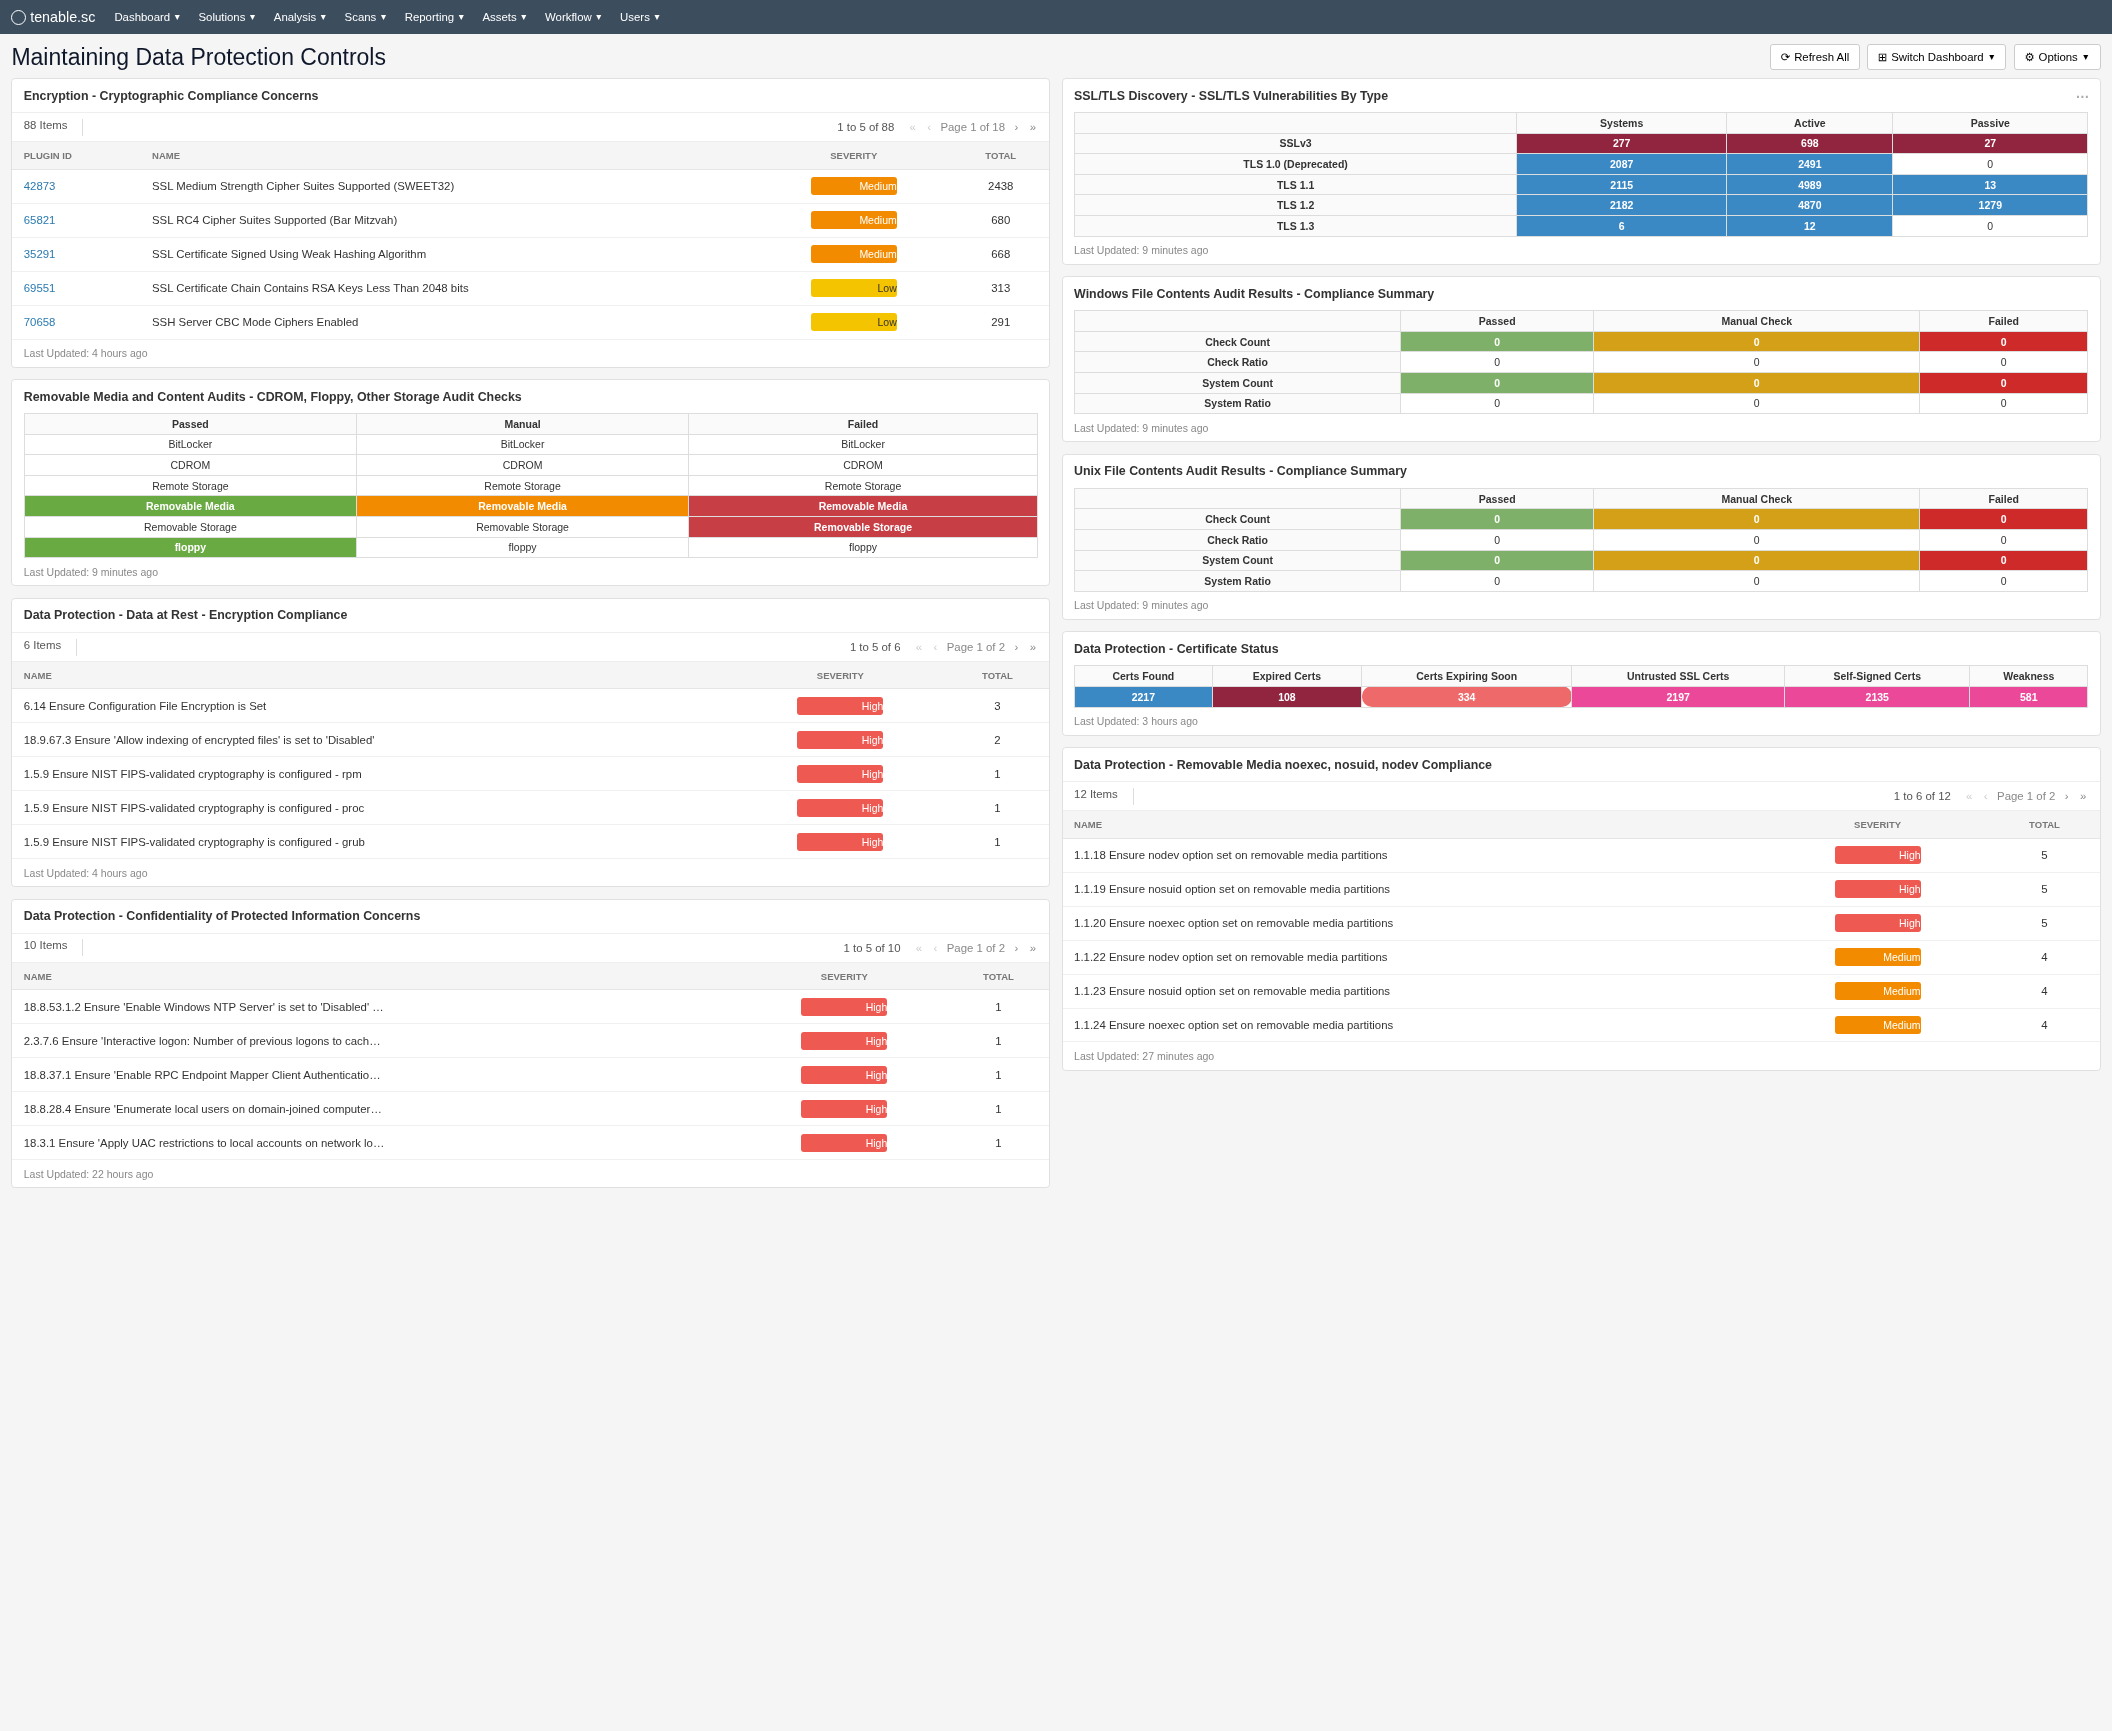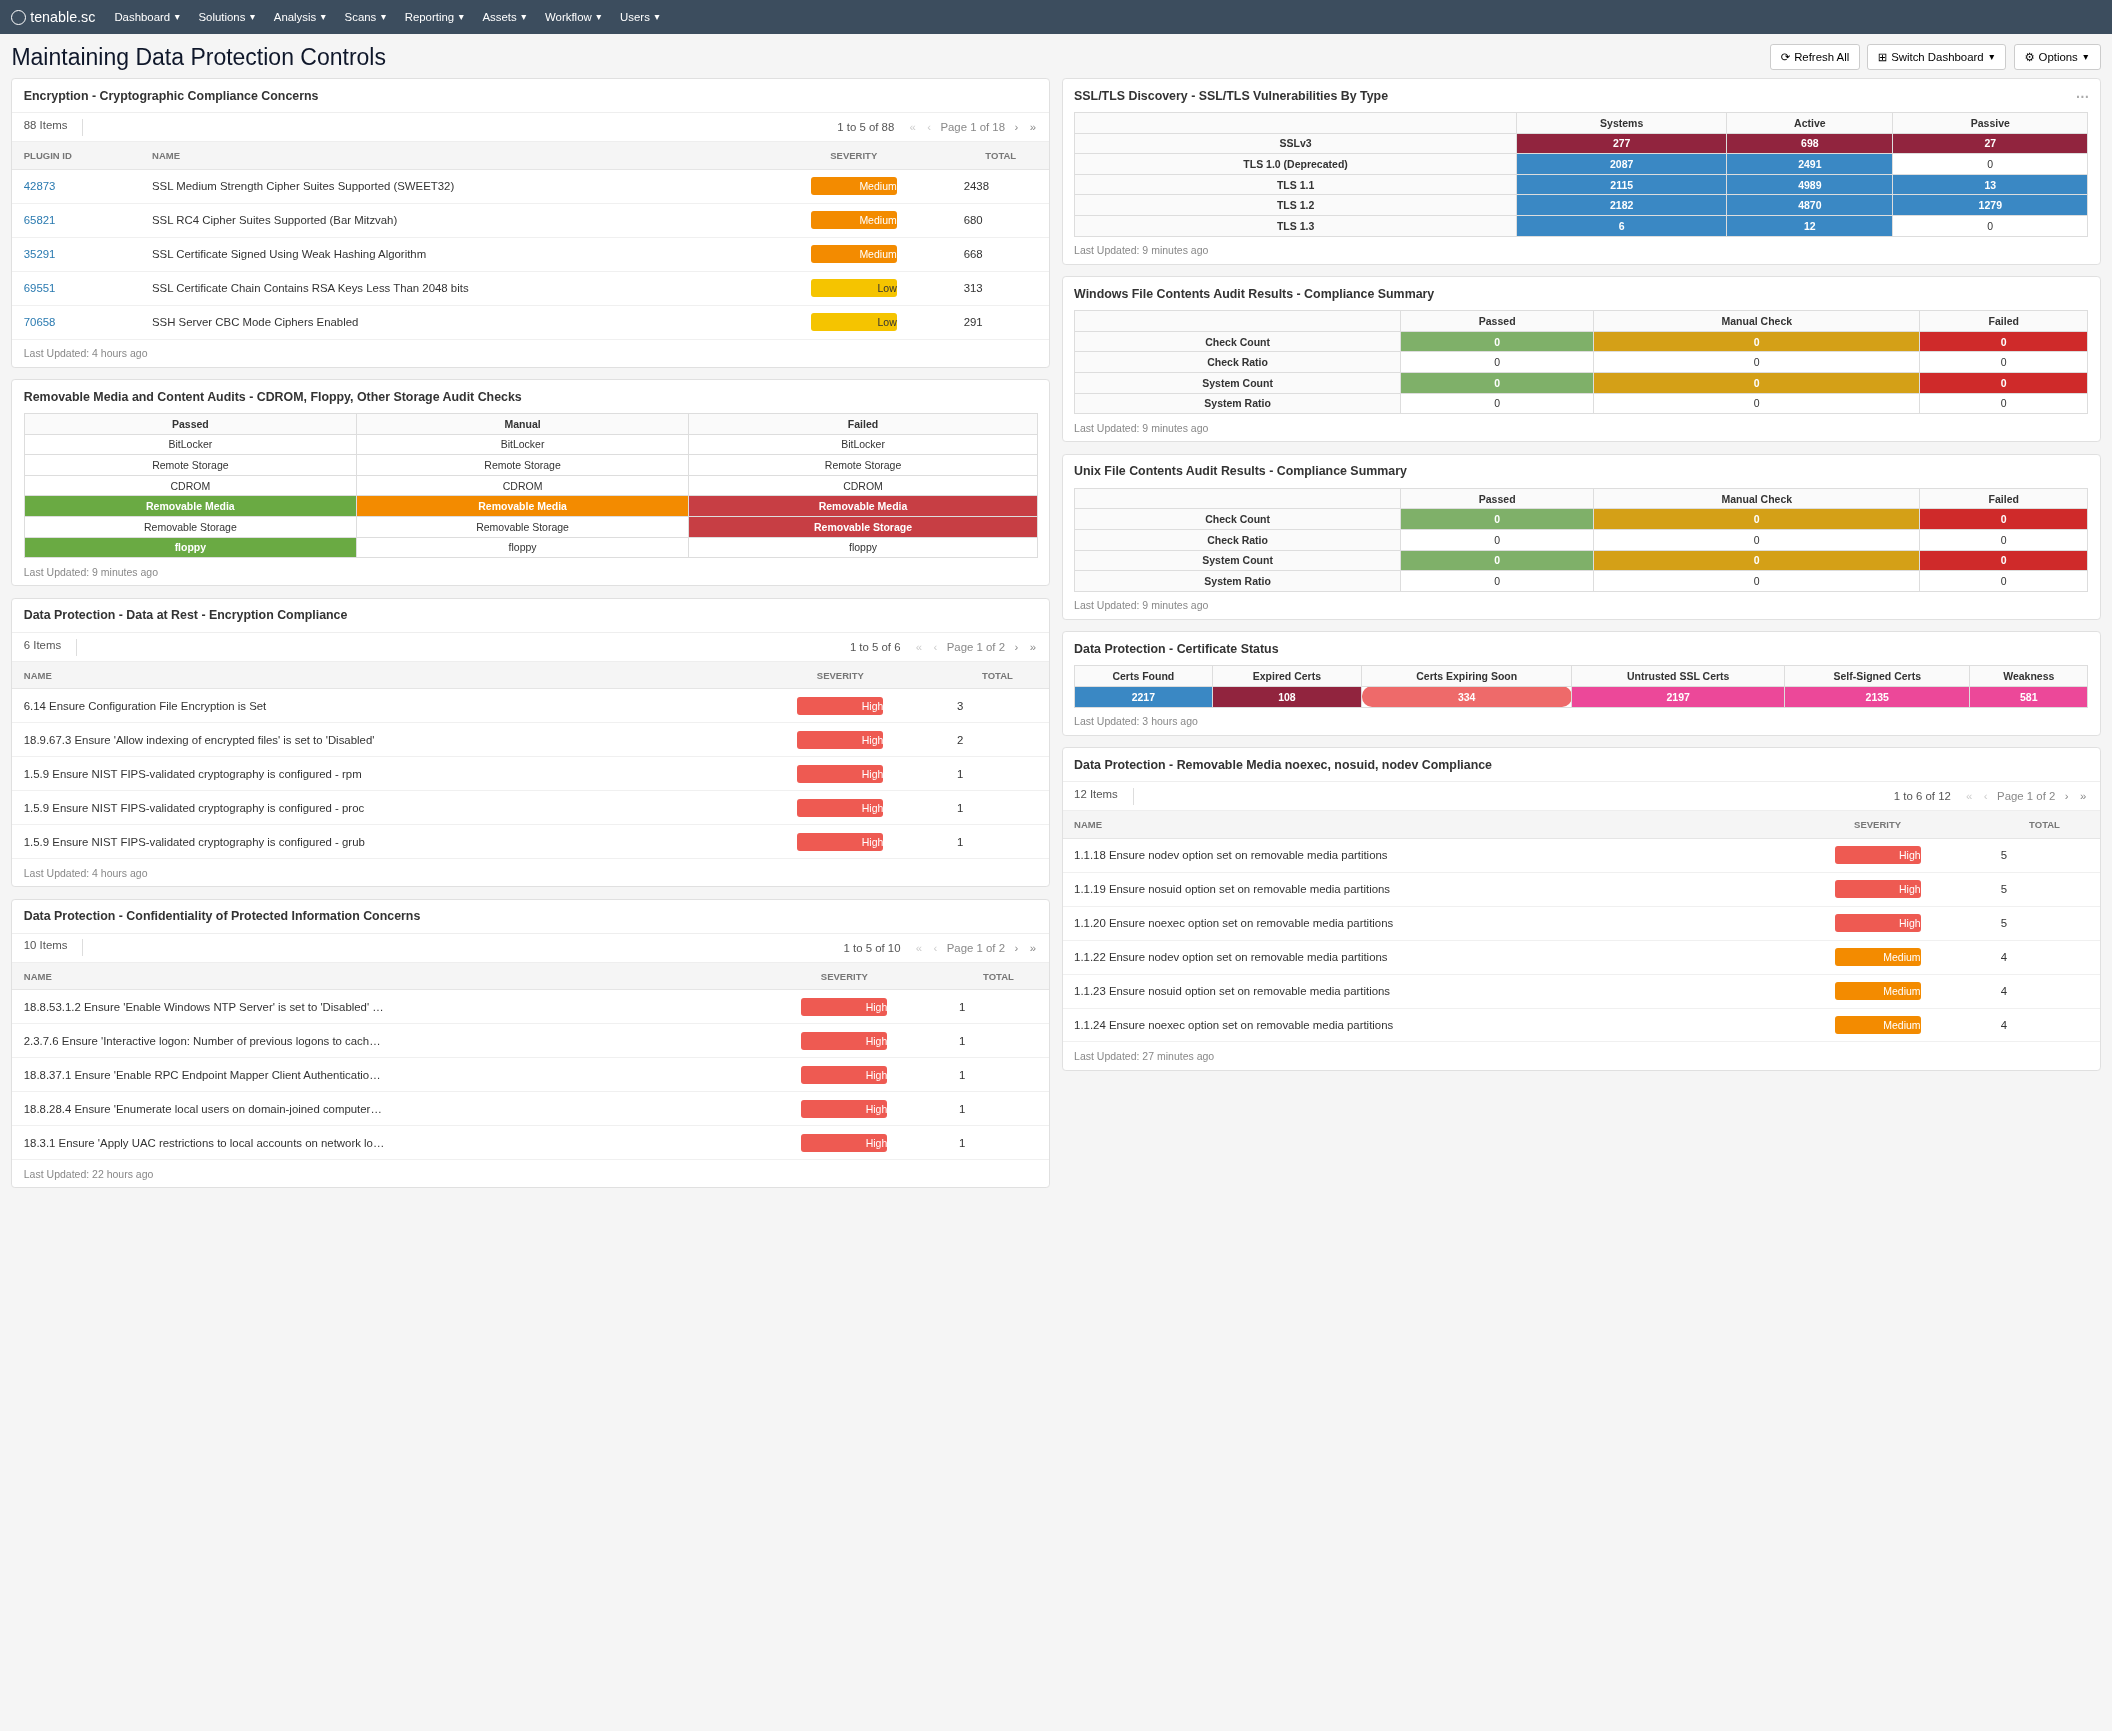--- a/index.html
+++ b/index.html
@@ -42,21 +42,21 @@
 .cell-maroon { background: #91243e; color: #fff; font-weight: 600; }
 .cell-blue { background: #3a88c4; color: #fff; font-weight: 600; }
 .cell-green { background: #7fb069; color: #fff; font-weight: 600; }
 .cell-green2 { background: #6aaa43; color: #fff; font-weight: 600; }
 .cell-orange { background: #f38b00; color: #fff; font-weight: 600; }
 .cell-yellow { background: #d4a017; color: #fff; font-weight: 600; }
 .cell-red { background: #cf2a2a; color: #fff; font-weight: 600; }
 .cell-red2 { background: #c73e44; color: #fff; font-weight: 600; }
 .cell-pink { background: #ee6a6a; color: #fff; font-weight: 600; border-radius: 10px; }
 .cell-ltorange { background: #ec4899; color: #fff; font-weight: 600; }
-.total-col { text-align: left; }
+.total-col { text-align: center; }
 .col-left { display: flex; flex-direction: column; gap: 11.4px; }
 .col-right { display: flex; flex-direction: column; gap: 11.4px; }
 .name-trunc { max-width: 361px; white-space: nowrap; overflow: hidden; text-overflow: ellipsis; }
 </style>
 </head>
 <body>
 
 <div class="navbar">
   <div class="logo">
     <span class="logo-icon"></span>
@@ -195,28 +195,28 @@
                 <th>Failed</th>
               </tr>
             </thead>
             <tbody>
               <tr>
                 <td class="cell-white">BitLocker</td>
                 <td class="cell-white">BitLocker</td>
                 <td class="cell-white">BitLocker</td>
               </tr>
               <tr>
+                <td class="cell-white">CDROM</td>
+                <td class="cell-white">CDROM</td>
+                <td class="cell-white">CDROM</td>
+              </tr>
+              <tr>
                 <td class="cell-white">Remote Storage</td>
                 <td class="cell-white">Remote Storage</td>
                 <td class="cell-white">Remote Storage</td>
-              </tr>
-              <tr>
-                <td class="cell-white">CDROM</td>
-                <td class="cell-white">CDROM</td>
-                <td class="cell-white">CDROM</td>
               </tr>
               <tr>
                 <td class="cell-green2">Removable Media</td>
                 <td class="cell-orange">Removable Media</td>
                 <td class="cell-red2">Removable Media</td>
               </tr>
               <tr>
                 <td class="cell-white">Removable Storage</td>
                 <td class="cell-white">Removable Storage</td>
                 <td class="cell-red2">Removable Storage</td>

